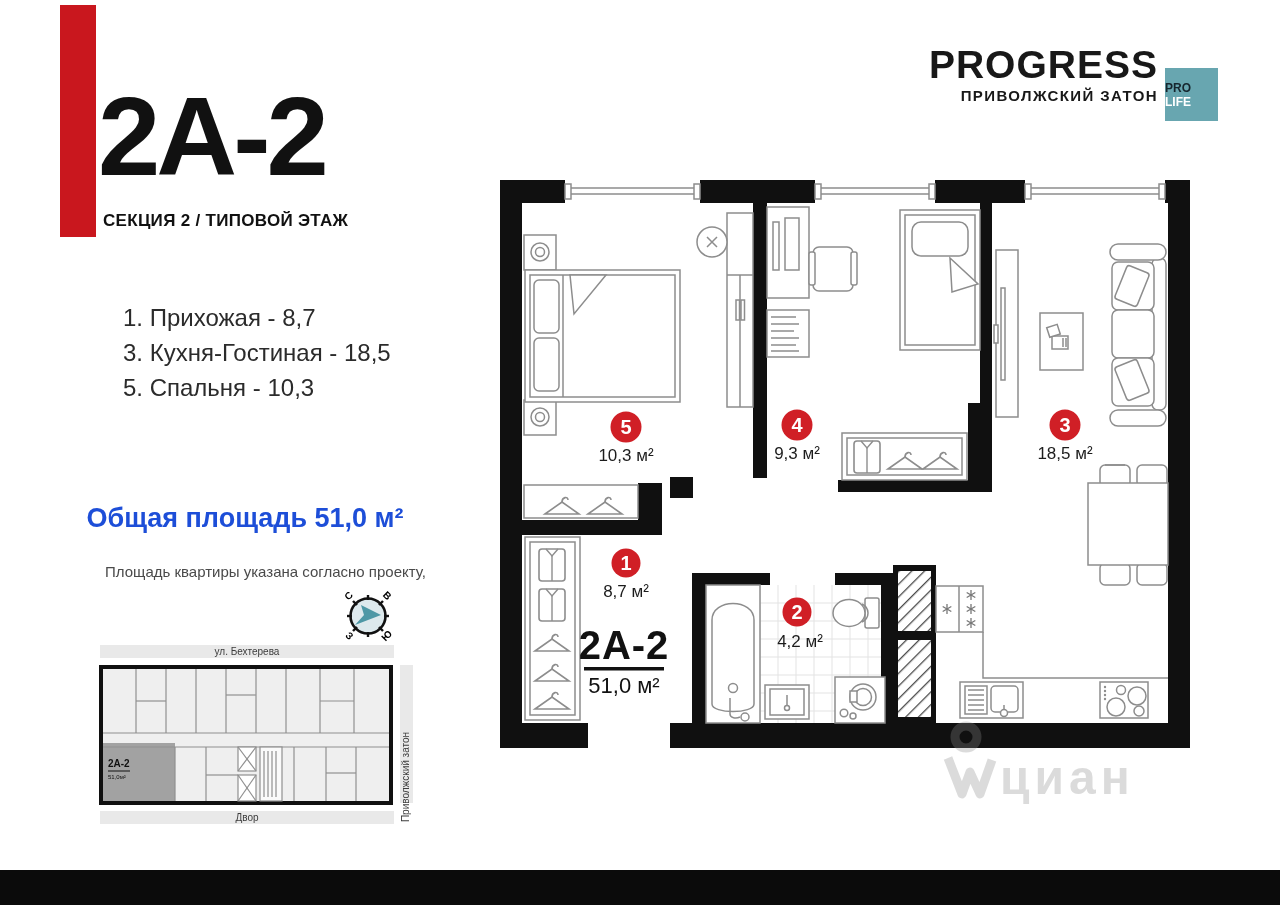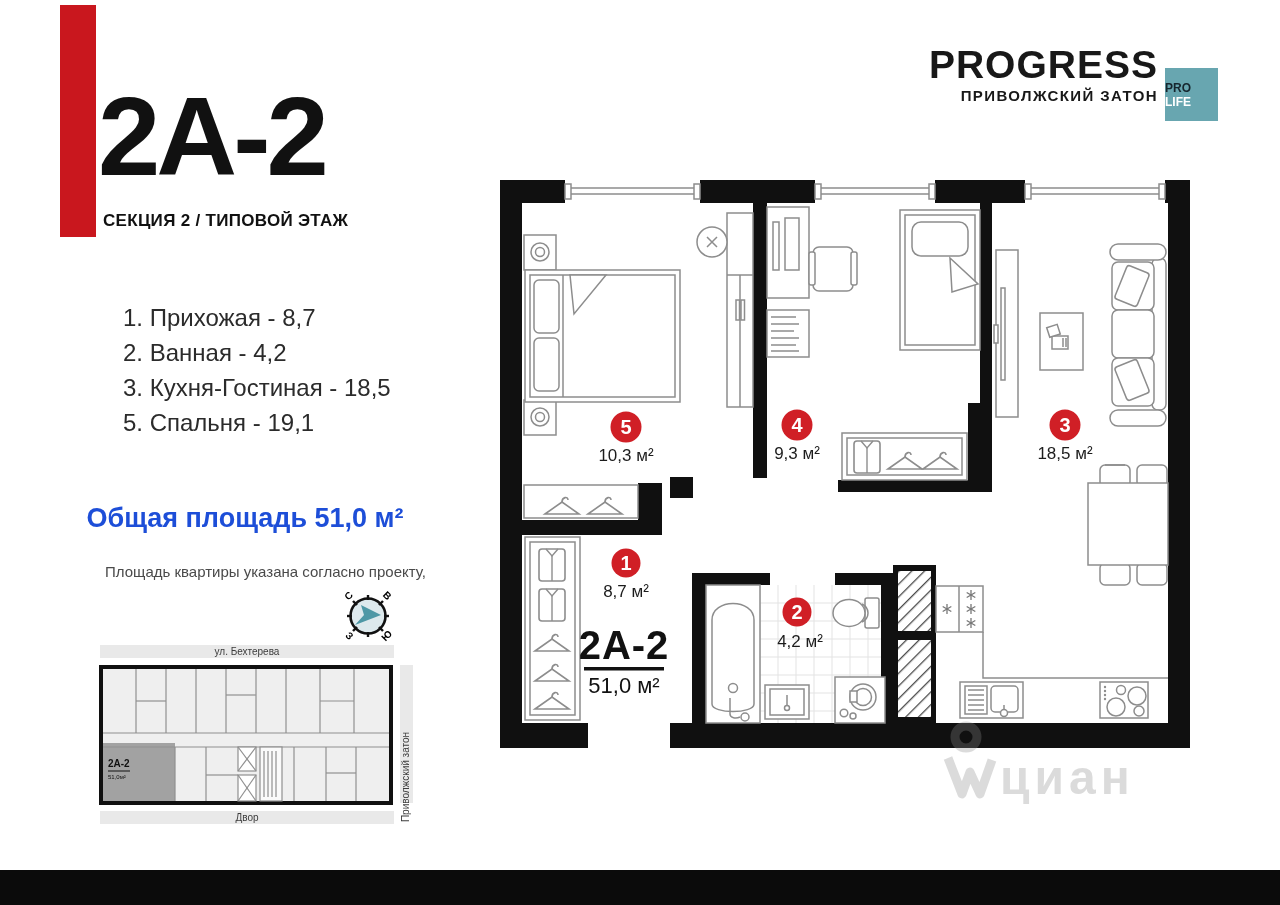--- a/index.html
+++ b/index.html
@@ -41,23 +41,22 @@
 <body>
 
 <div id="stage">
 
   <div class="abs" id="red-bar"></div>
   <div class="abs" id="unit-title">2A-2</div>
   <div class="abs" id="section-label">СЕКЦИЯ 2 / ТИПОВОЙ ЭТАЖ</div>
 
   <div class="abs" id="room-list">
     <div>1. Прихожая - 8,7</div>
-    <div>2. Ванная - 4,2</div>
     <div>3. Кухня-Гостиная - 18,5</div>
-    <div>5. Спальня - 19,1</div>
+    <div>5. Спальня - 10,3</div>
   </div>
 
   <div class="abs" id="total-area">Общая площадь 51,0 м²</div>
   <div class="abs" id="disclaimer">
     <div>Площадь квартиры указана согласно проекту,</div>
   </div>
 
   <svg class="abs" style="left:336px;top:584px" width="64" height="64" viewBox="0 0 64 64">
     <circle cx="32" cy="32" r="17.5" fill="#dde9ed" stroke="#111" stroke-width="2.6"></circle>
     <g>

